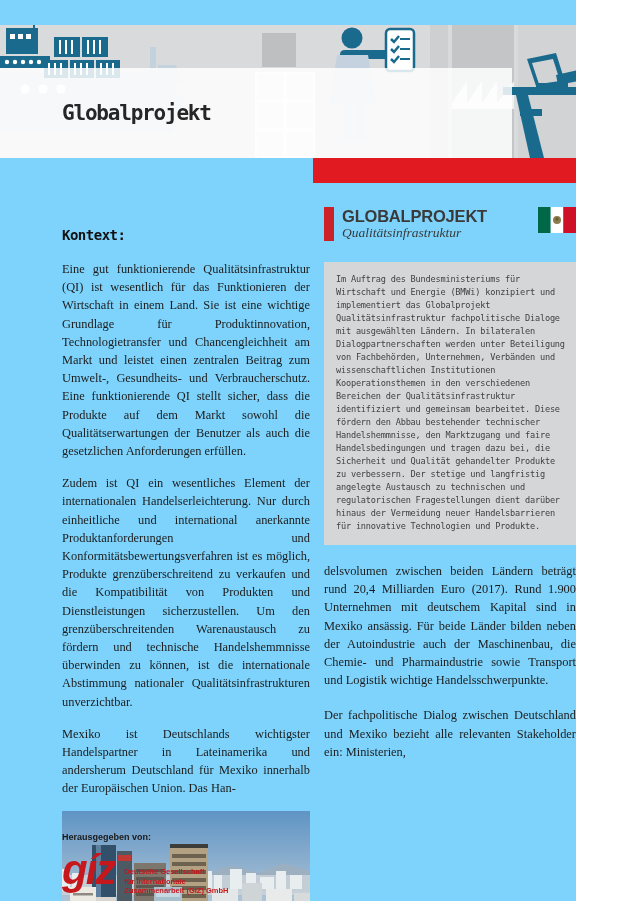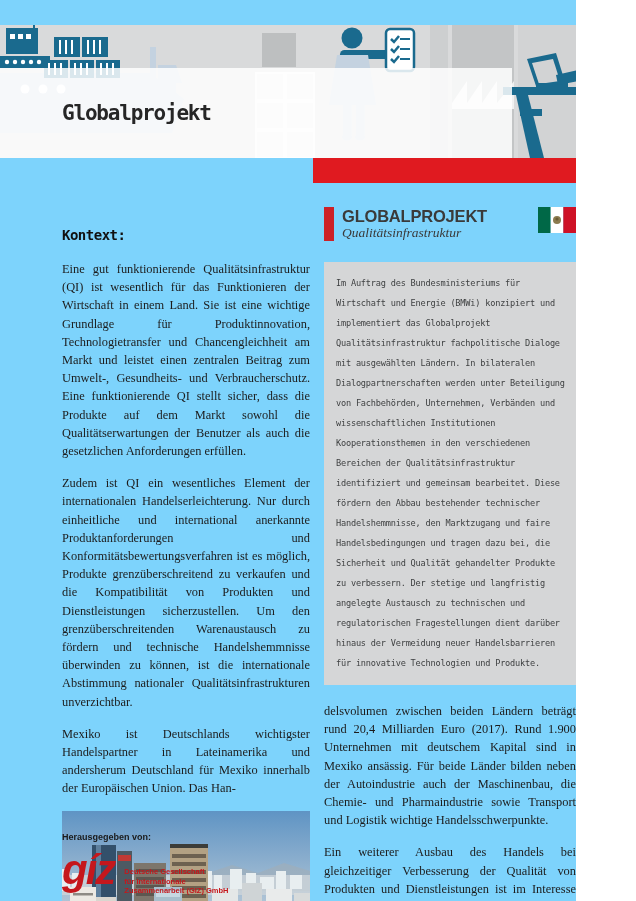--- a/index.html
+++ b/index.html
@@ -33,21 +33,21 @@
   .gp-row{display:flex;align-items:flex-start;height:36px;}
   .gp-redblock{width:10px;height:34px;background:#cc2127;margin-right:8px;flex:0 0 10px;}
   .gp-texts{line-height:1;}
   .gp-title{font-family:"Liberation Sans", sans-serif;font-weight:bold;font-size:16.5px;
         letter-spacing:-0.2px;color:#3a3a3a;line-height:18px;}
   .gp-sub{font-family:"Liberation Serif", serif;font-style:italic;font-size:13.5px;
         color:#3a3a3a;line-height:15px;}
   .flag{margin-left:auto;display:block;}
 
   .info-box{margin-top:19px;background:#d5d6d7;padding:11px 11px 12px 12px;box-sizing:border-box;
-        font-family:"DejaVu Sans Mono", monospace;font-size:8.6px;line-height:20px;
+        font-family:"DejaVu Sans Mono", monospace;font-size:8.6px;line-height:13px;
         color:#3f4142;letter-spacing:-0.2px;text-align:left;}
 
   
   .publisher{position:absolute;left:62px;top:832px;width:260px;}
   .publisher-label{font-family:"Liberation Sans", sans-serif;font-weight:bold;font-size:9px;color:#1a1a1a;}
   .giz-row{display:flex;align-items:flex-start;margin-top:9px;}
   .giz-word{font-family:"Liberation Sans", sans-serif;font-weight:bold;font-size:42px;line-height:38px;
         color:#c5171c;letter-spacing:-2px;font-style:italic;}
   .giz-name{margin-left:10px;margin-top:16px;font-family:"Liberation Sans", sans-serif;font-weight:bold;
         font-size:7.5px;line-height:9.6px;color:#c5171c;}
@@ -290,21 +290,20 @@
           <rect x="12.7" y="0" width="12.6" height="26" fill="#ffffff"></rect>
           <rect x="25.3" y="0" width="12.7" height="26" fill="#ce1126"></rect>
           <circle cx="19" cy="13" r="4" fill="#8c7b4f"></circle>
           <circle cx="19" cy="12" r="1.6" fill="#6b5a33"></circle>
         </svg>
       </div>
 
       <div class="info-box">Im Auftrag des Bundesministeriums für Wirtschaft und Energie (BMWi) konzipiert und implementiert das Globalprojekt Qualitätsinfrastruktur fachpolitische Dialoge mit ausgewählten Ländern. In bilateralen Dialogpartnerschaften werden unter Beteiligung von Fachbehörden, Unternehmen, Verbänden und wissenschaftlichen Institutionen Kooperationsthemen in den verschiedenen Bereichen der Qualitätsinfrastruktur identifiziert und gemeinsam bearbeitet. Diese fördern den Abbau bestehender technischer Handelshemmnisse, den Marktzugang und faire Handelsbedingungen und tragen dazu bei, die Sicherheit und Qualität gehandelter Produkte zu verbessern. Der stetige und langfristig angelegte Austausch zu technischen und regulatorischen Fragestellungen dient darüber hinaus der Vermeidung neuer Handelsbarrieren für innovative Technologien und Produkte.</div>
 
       <p class="body-p first">delsvolumen zwischen beiden Ländern beträgt rund 20,4 Milliarden Euro (2017). Rund 1.900 Unternehmen mit deutschem Kapital sind in Mexiko ansässig. Für beide Länder bilden neben der Autoindustrie auch der Maschinenbau, die Chemie- und Pharmaindustrie sowie Transport und Logistik wichtige Handelsschwerpunkte.</p>
-      <p class="body-p">Ein weiterer Ausbau des Handels bei gleichzeitiger Verbesserung der Qualität von Produkten und Dienstleistungen ist im Interesse beider Länder. Dafür ist eine kohärente Qualitätsinfrastruktur zwischen den beiden Ländern von großer Bedeutung.</p>
 
       <p class="body-p first">Der fachpolitische Dialog zwischen Deutschland und Mexiko bezieht alle relevanten Stakeholder ein: Ministerien,</p>
     </div>
   </div>
 
   <div class="publisher">
     <div class="publisher-label">Herausgegeben von:</div>
     <div class="giz-row">
       <div class="giz-word">gíz</div>
       <div class="giz-name">

